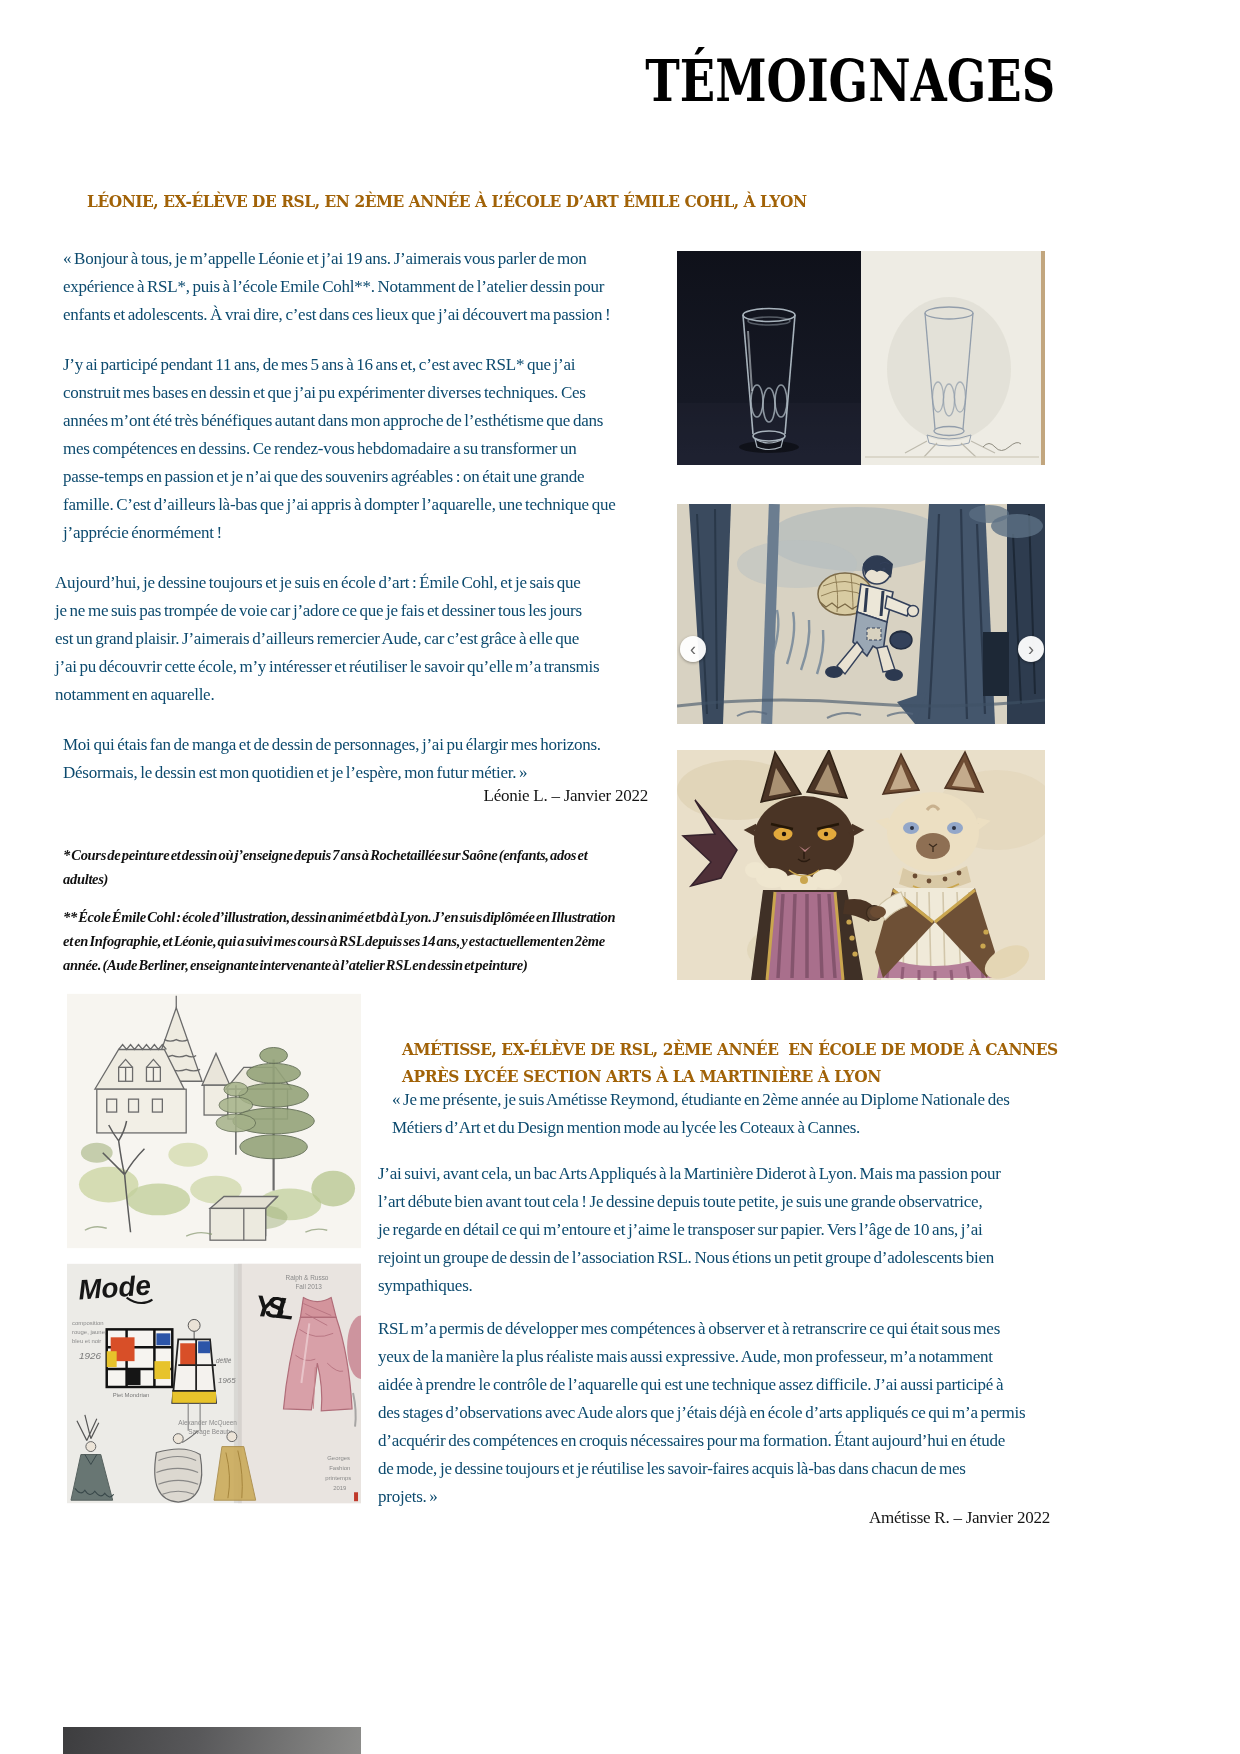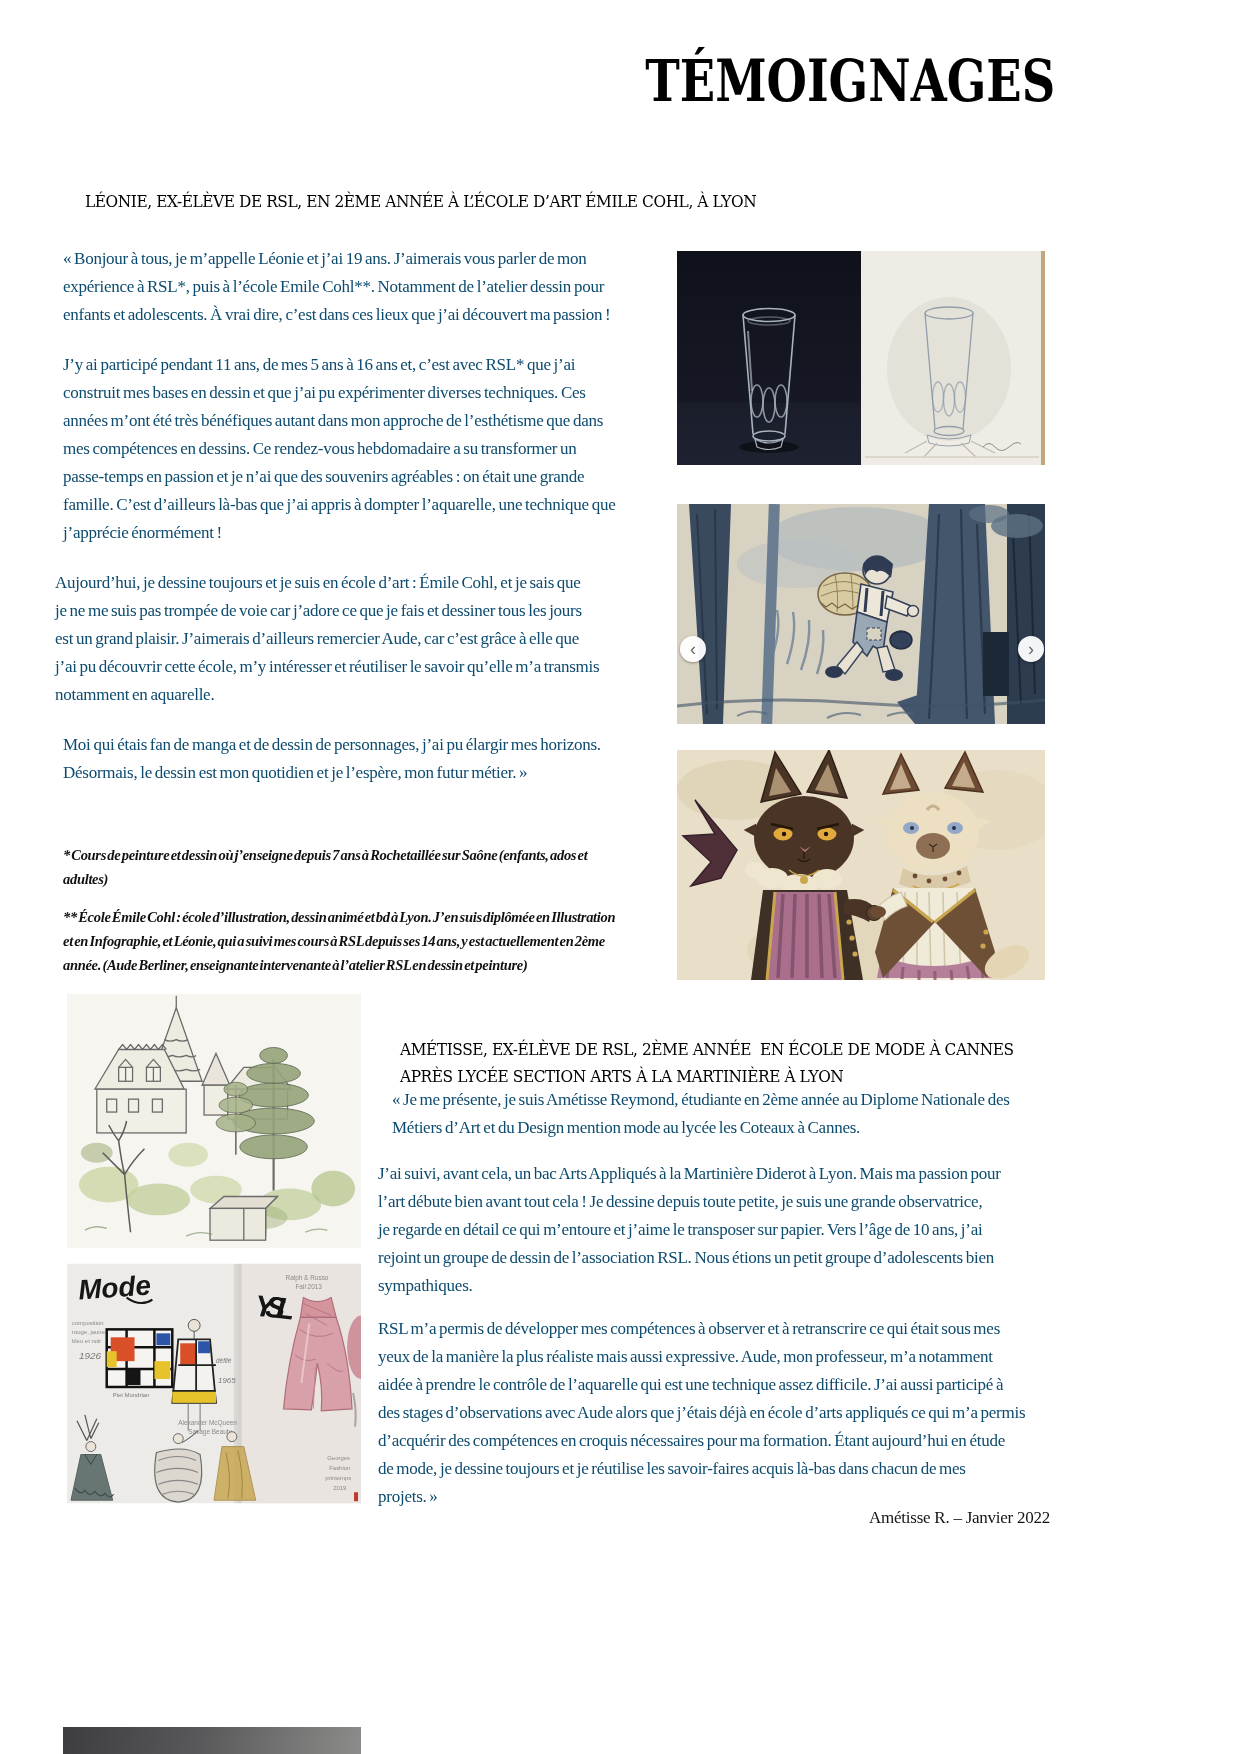--- a/index.html
+++ b/index.html
@@ -2,22 +2,22 @@
 <html><head>
 <meta charset="utf-8">
 <style>
   html,body{margin:0;padding:0;background:#ffffff;}
   .page{position:relative;width:1240px;height:1754px;background:#ffffff;overflow:hidden;
         font-family:"Liberation Serif",serif;color:#1a1a1a;}
   
   .doc-title{position:absolute;left:0;top:50px;width:1106px;text-align:right;}
   .doc-title span{display:inline-block;font-family:"DejaVu Serif",serif;font-weight:bold;
         font-size:58px;line-height:62px;color:#000;transform:scaleX(0.80);transform-origin:center;}
-  .slab-heading{position:absolute;font-family:"DejaVu Serif",serif;font-weight:normal;
-        font-size:17.5px;color:#000000;white-space:pre;}
+  .slab-heading{position:absolute;font-family:"DejaVu Serif",serif;font-weight:bold;
+        font-size:17.5px;color:#a16207;white-space:pre;}
   .slab-heading span{display:inline-block;transform:scaleX(0.88);transform-origin:left top;
         letter-spacing:-0.5px;line-height:27px;}
   .body-par{position:absolute;white-space:pre;font-size:17px;line-height:28px;
         letter-spacing:-0.25px;word-spacing:-1.2px;color:#0c4a6e;}
   .signature{position:absolute;text-align:right;font-size:17px;letter-spacing:-0.25px;color:#141414;}
   .footnote{position:absolute;white-space:pre;font-family:"Liberation Serif",serif;
         font-style:italic;font-weight:bold;font-size:14.5px;line-height:24px;
         letter-spacing:-0.3px;word-spacing:-2px;color:#111;margin-top:11px;}
   
   .img-frame{position:absolute;overflow:hidden;}
@@ -52,20 +52,21 @@
 passe-temps en passion et je n’ai que des souvenirs agréables : on était une grande
 famille. C’est d’ailleurs là-bas que j’ai appris à dompter l’aquarelle, une technique que
 j’apprécie énormément !</div>
   <div class="body-par" style="left:55px;top:569px;">Aujourd’hui, je dessine toujours et je suis en école d’art : Émile Cohl, et je sais que
 je ne me suis pas trompée de voie car j’adore ce que je fais et dessiner tous les jours
 est un grand plaisir. J’aimerais d’ailleurs remercier Aude, car c’est grâce à elle que
 j’ai pu découvrir cette école, m’y intéresser et réutiliser le savoir qu’elle m’a transmis
 notamment en aquarelle.</div>
   <div class="body-par" style="left:63px;top:731px;">Moi qui étais fan de manga et de dessin de personnages, j’ai pu élargir mes horizons.
 Désormais, le dessin est mon quotidien et je l’espère, mon futur métier. »</div>
+  <div class="signature" style="left:63px;top:786px;width:585px;">Léonie L. – Janvier 2022</div>
 
   <div class="footnote" style="left:63px;top:832px;">* Cours de peinture et dessin où j’enseigne depuis 7 ans à Rochetaillée sur Saône (enfants, ados et
 adultes)</div>
   <div class="footnote" style="left:63px;top:894px;">** École Émile Cohl : école d’illustration, dessin animé et bd à Lyon. J’en suis diplômée en Illustration
 et en Infographie, et Léonie, qui a suivi mes cours à RSL depuis ses 14 ans, y est actuellement en 2ème
 année. (Aude Berliner, enseignante intervenante à l’atelier RSL en dessin et peinture)</div>
 
   <div class="img-frame" style="left:677px;top:251px;width:368px;height:214px;">
     <svg width="368" height="214" viewBox="0 0 368 214">
       <defs>

